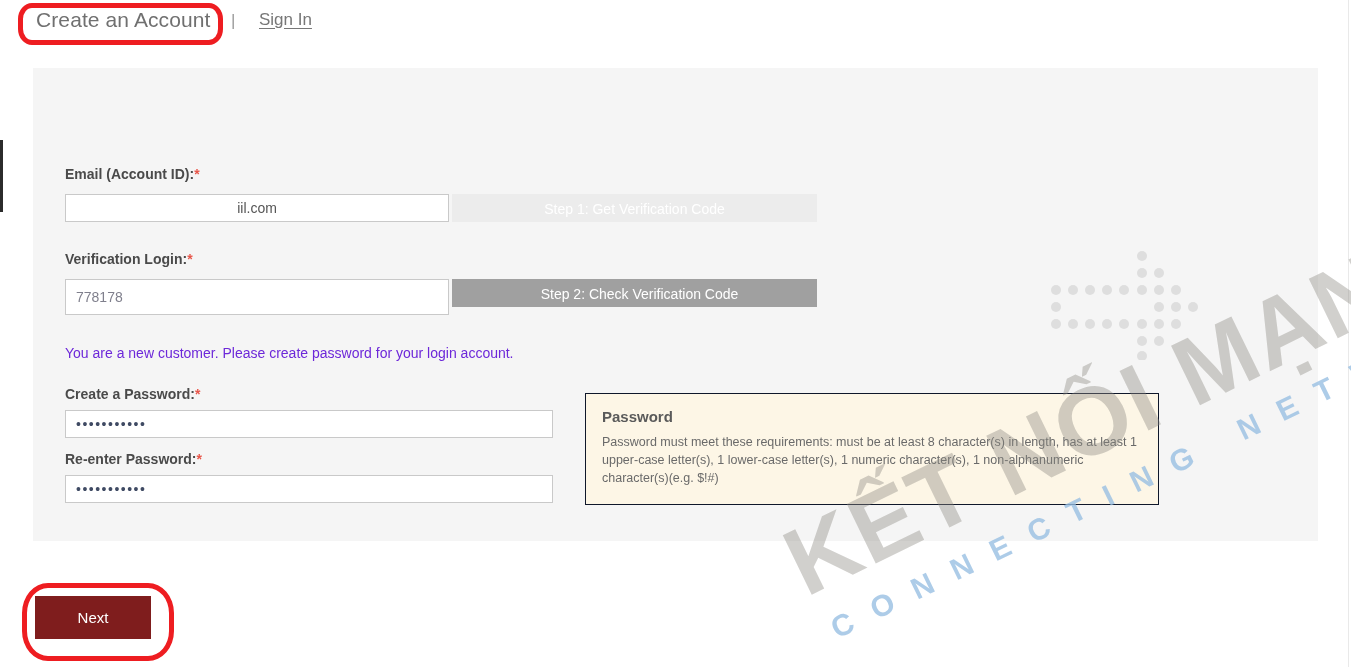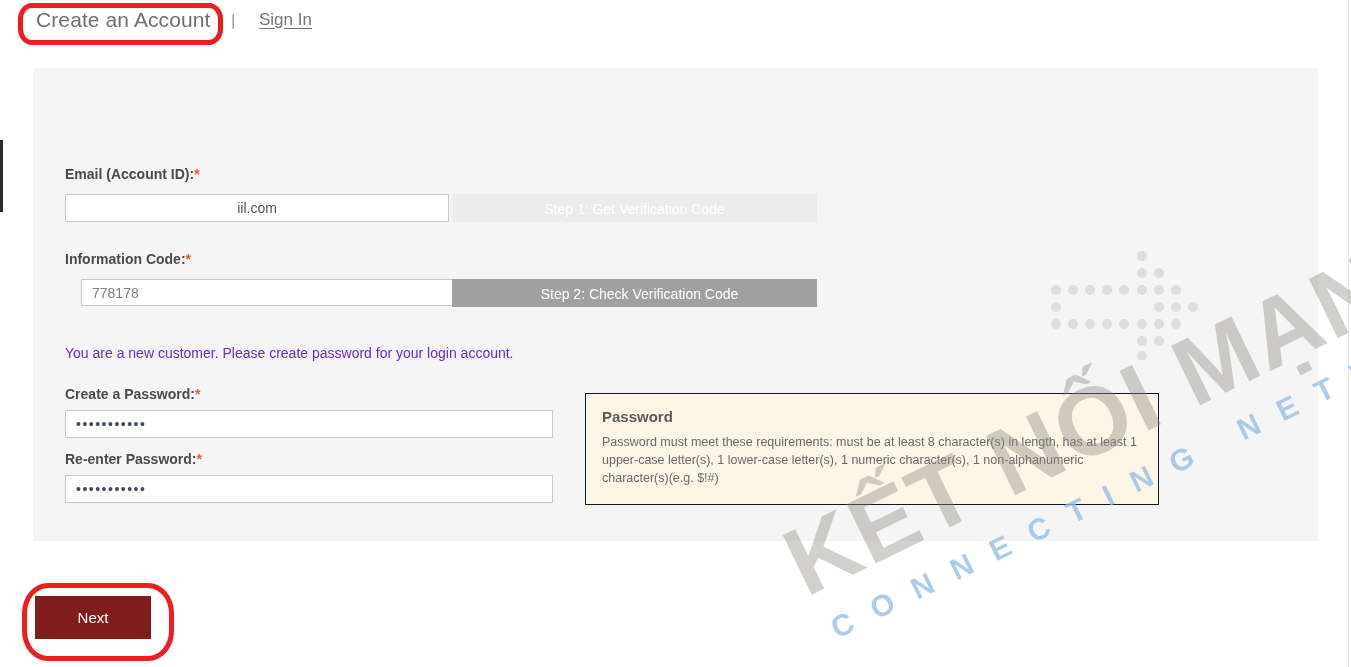--- a/index.html
+++ b/index.html
@@ -264,23 +264,23 @@
 <div id="login-panel">
 
 
   <div class="field-label" style="left:32px; top:98px;">
     <span>Email (Account ID):</span><span class="required-star">*</span>
   </div>
   <input class="text-input" id="input-email" type="text" style="left: 32px; top: 126px; width: 384px; height: 28px; text-align: center;" value="iil.com">
   <button class="step-button disabled" style="left:419px; top:126px; width:365px; height:28px;">Step 1: Get Verification Code</button>
 
   <div class="field-label" style="left:32px; top:183px;">
-    <span>Information Code:</span><span class="required-star">*</span>
-  </div>
-  <input class="text-input" id="input-verification-code" type="text" style="left: 32px; top: 211px; width: 384px; height: 27px; color: rgb(127, 127, 140); margin-left: 16px;" value="778178">
+    <span>Verification Login:</span><span class="required-star">*</span>
+  </div>
+  <input class="text-input" id="input-verification-code" type="text" style="left: 32px; top: 211px; width: 384px; height: 36px; color: rgb(127, 127, 140);" value="778178">
   <button class="step-button active" style="left:419px; top:211px; width:365px; height:28px;">Step 2: Check Verification Code</button>
 
   <div id="new-customer-note">You are a new customer. Please create password for your login account.</div>
 
   <div class="field-label" style="left:32px; top:318px;">
     <span>Create a Password:</span><span class="required-star">*</span>
   </div>
   <input class="text-input" id="input-create-password" type="text" style="left: 32px; top: 342px; width: 488px; height: 28px; letter-spacing: 1.5px; color: rgb(63, 74, 99);" value="•••••••••••">
 
   <div class="field-label" style="left:32px; top:383px;">

